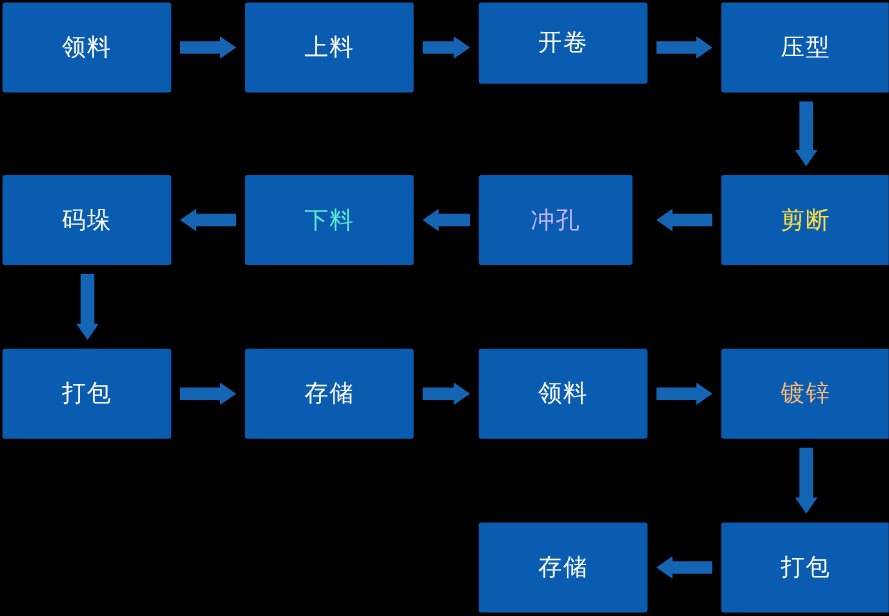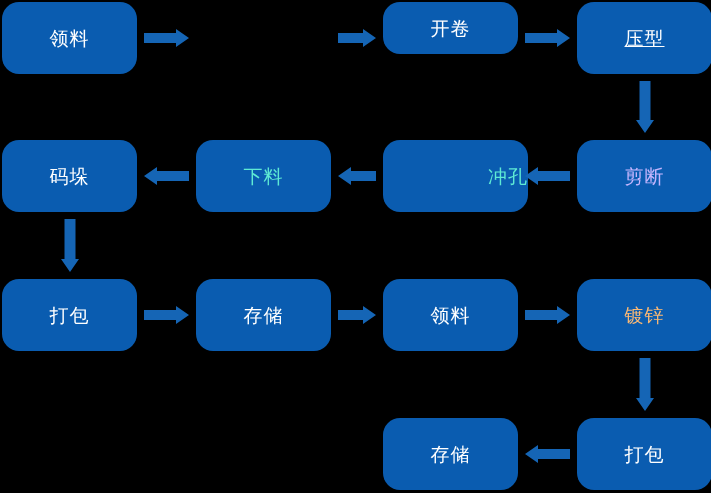--- a/index.html
+++ b/index.html
@@ -17,21 +17,21 @@
   #flowchart {
     position: relative;
     width: 711px;
     height: 493px;
     background: #000000;
   }
   .node {
     position: absolute;
     box-sizing: border-box;
     background: #0A5CB0;
-    border-radius: 17px;
+    border-radius: 2px;
     display: flex;
     align-items: center;
     justify-content: center;
     color: #FFFFFF;
     font-size: 19px;
     letter-spacing: 1px;
     line-height: 1;
     user-select: none;
   }
   .node-label {
@@ -50,36 +50,39 @@
     fill: #1565B5;
   }
 </style>
 </head>
 <body>
 
 <div id="flowchart" style="width: 711px; height: 493px; background: rgb(0, 0, 0);">
     <div class="node" style="left: 2px; top: 2px; width: 135px; height: 72px; background: rgb(10, 92, 176); color: rgb(255, 255, 255);">
       <span class="node-label">领料</span>
     </div>
-    <div class="node" style="left: 383px; top: 2px; width: 135px; height: 52px; background: rgb(10, 92, 176); color: rgb(255, 255, 255);">
+    <div class="node" style="left: 196px; top: 2px; width: 135px; height: 72px; background: rgb(10, 92, 176); color: rgb(255, 255, 255);">
+      <span class="node-label">上料</span>
+    </div>
+    <div class="node" style="left: 383px; top: 2px; width: 135px; height: 65px; background: rgb(10, 92, 176); color: rgb(255, 255, 255);">
       <span class="node-label">开卷</span>
     </div>
-    <div class="node" style="left: 577px; top: 2px; width: 135px; height: 72px; background: rgb(10, 92, 176); color: rgb(255, 255, 255); text-decoration: underline;">
+    <div class="node" style="left: 577px; top: 2px; width: 135px; height: 72px; background: rgb(10, 92, 176); color: rgb(255, 255, 255);">
       <span class="node-label">压型</span>
     </div>
     <div class="node" style="left: 2px; top: 140px; width: 135px; height: 72px; background: rgb(10, 92, 176); color: rgb(255, 255, 255); justify-content: center;">
       <span class="node-label">码垛</span>
     </div>
     <div class="node" style="left: 196px; top: 140px; width: 135px; height: 72px; background: rgb(10, 92, 176); color: #5eead4;">
       <span class="node-label">下料</span>
     </div>
-    <div class="node" style="left: 383px; top: 140px; width: 145px; height: 72px; background: rgb(10, 92, 176); color: #5eead4; justify-content: flex-end;">
+    <div class="node" style="left: 383px; top: 140px; width: 123px; height: 72px; background: rgb(10, 92, 176); color: #c4b5fd;">
       <span class="node-label">冲孔</span>
     </div>
-    <div class="node" style="left: 577px; top: 140px; width: 135px; height: 72px; background: rgb(10, 92, 176); color: #c4b5fd;">
+    <div class="node" style="left: 577px; top: 140px; width: 135px; height: 72px; background: rgb(10, 92, 176); color: #fde047;">
       <span class="node-label">剪断</span>
     </div>
     <div class="node" style="left: 2px; top: 279px; width: 135px; height: 72px; background: rgb(10, 92, 176); color: rgb(255, 255, 255);">
       <span class="node-label">打包</span>
     </div>
     <div class="node" style="left: 196px; top: 279px; width: 135px; height: 72px; background: rgb(10, 92, 176); color: rgb(255, 255, 255);">
       <span class="node-label">存储</span>
     </div>
     <div class="node" style="left: 383px; top: 279px; width: 135px; height: 72px; background: rgb(10, 92, 176); color: rgb(255, 255, 255);">
       <span class="node-label">领料</span>

